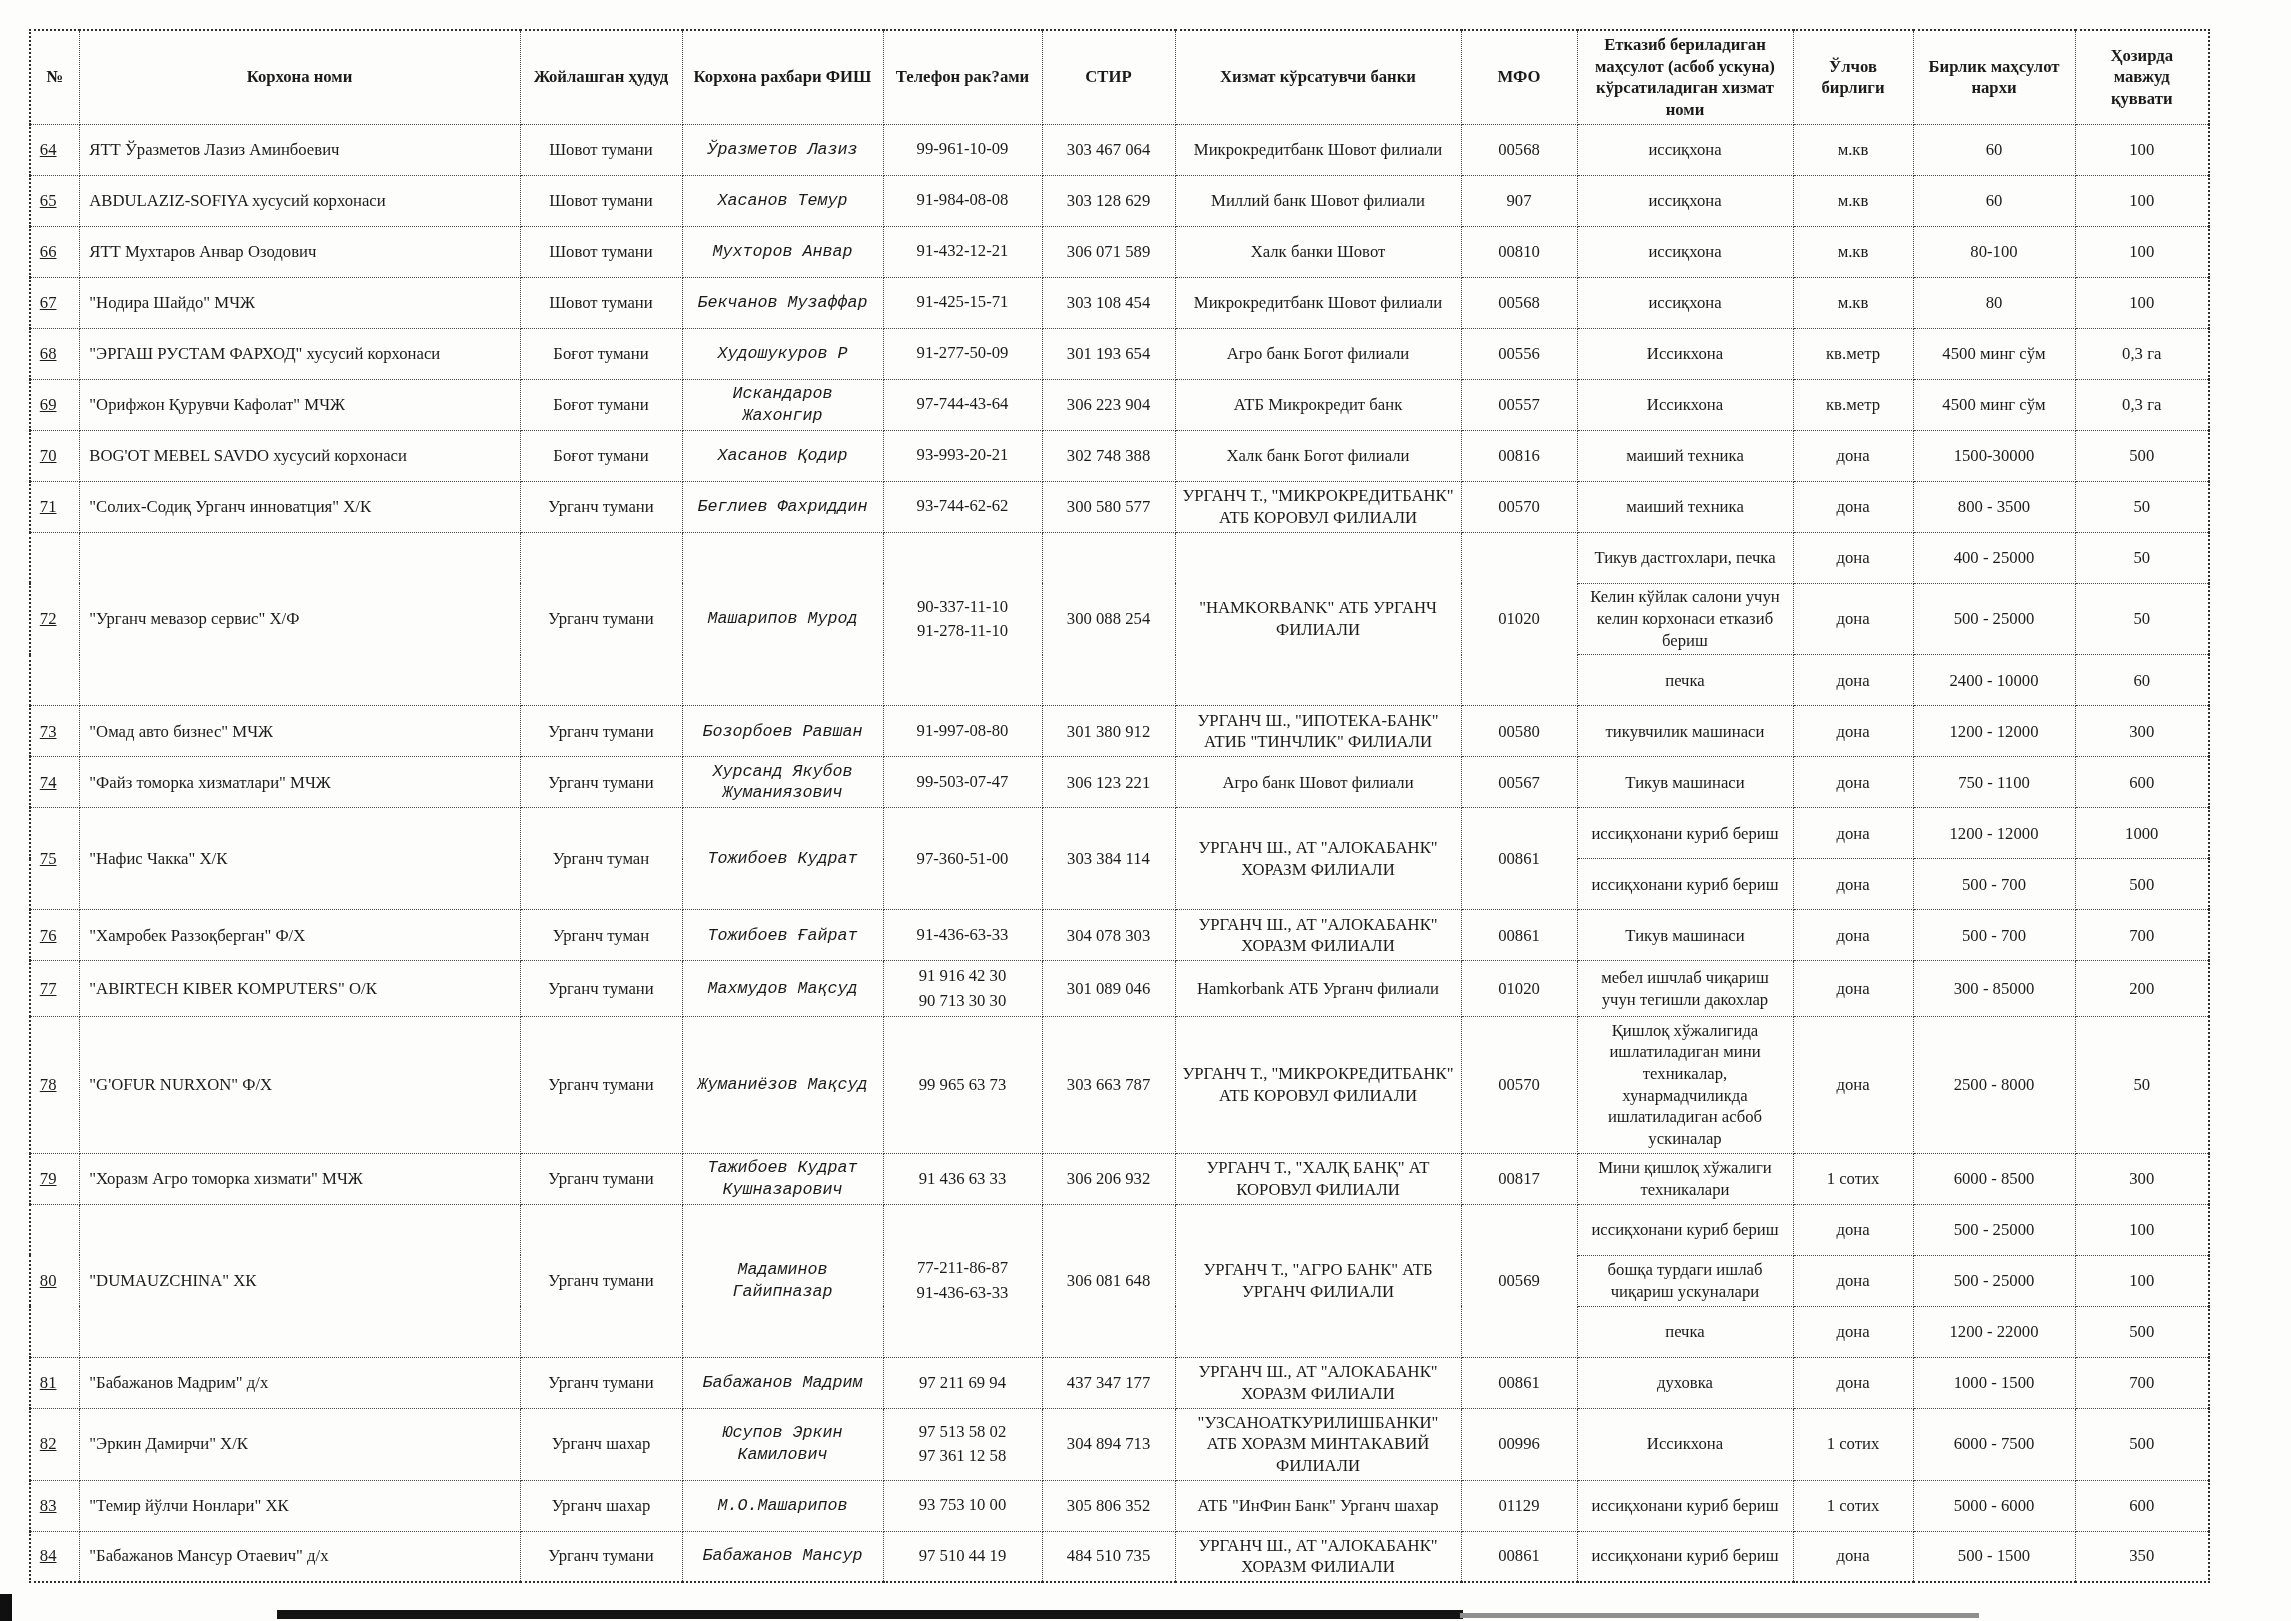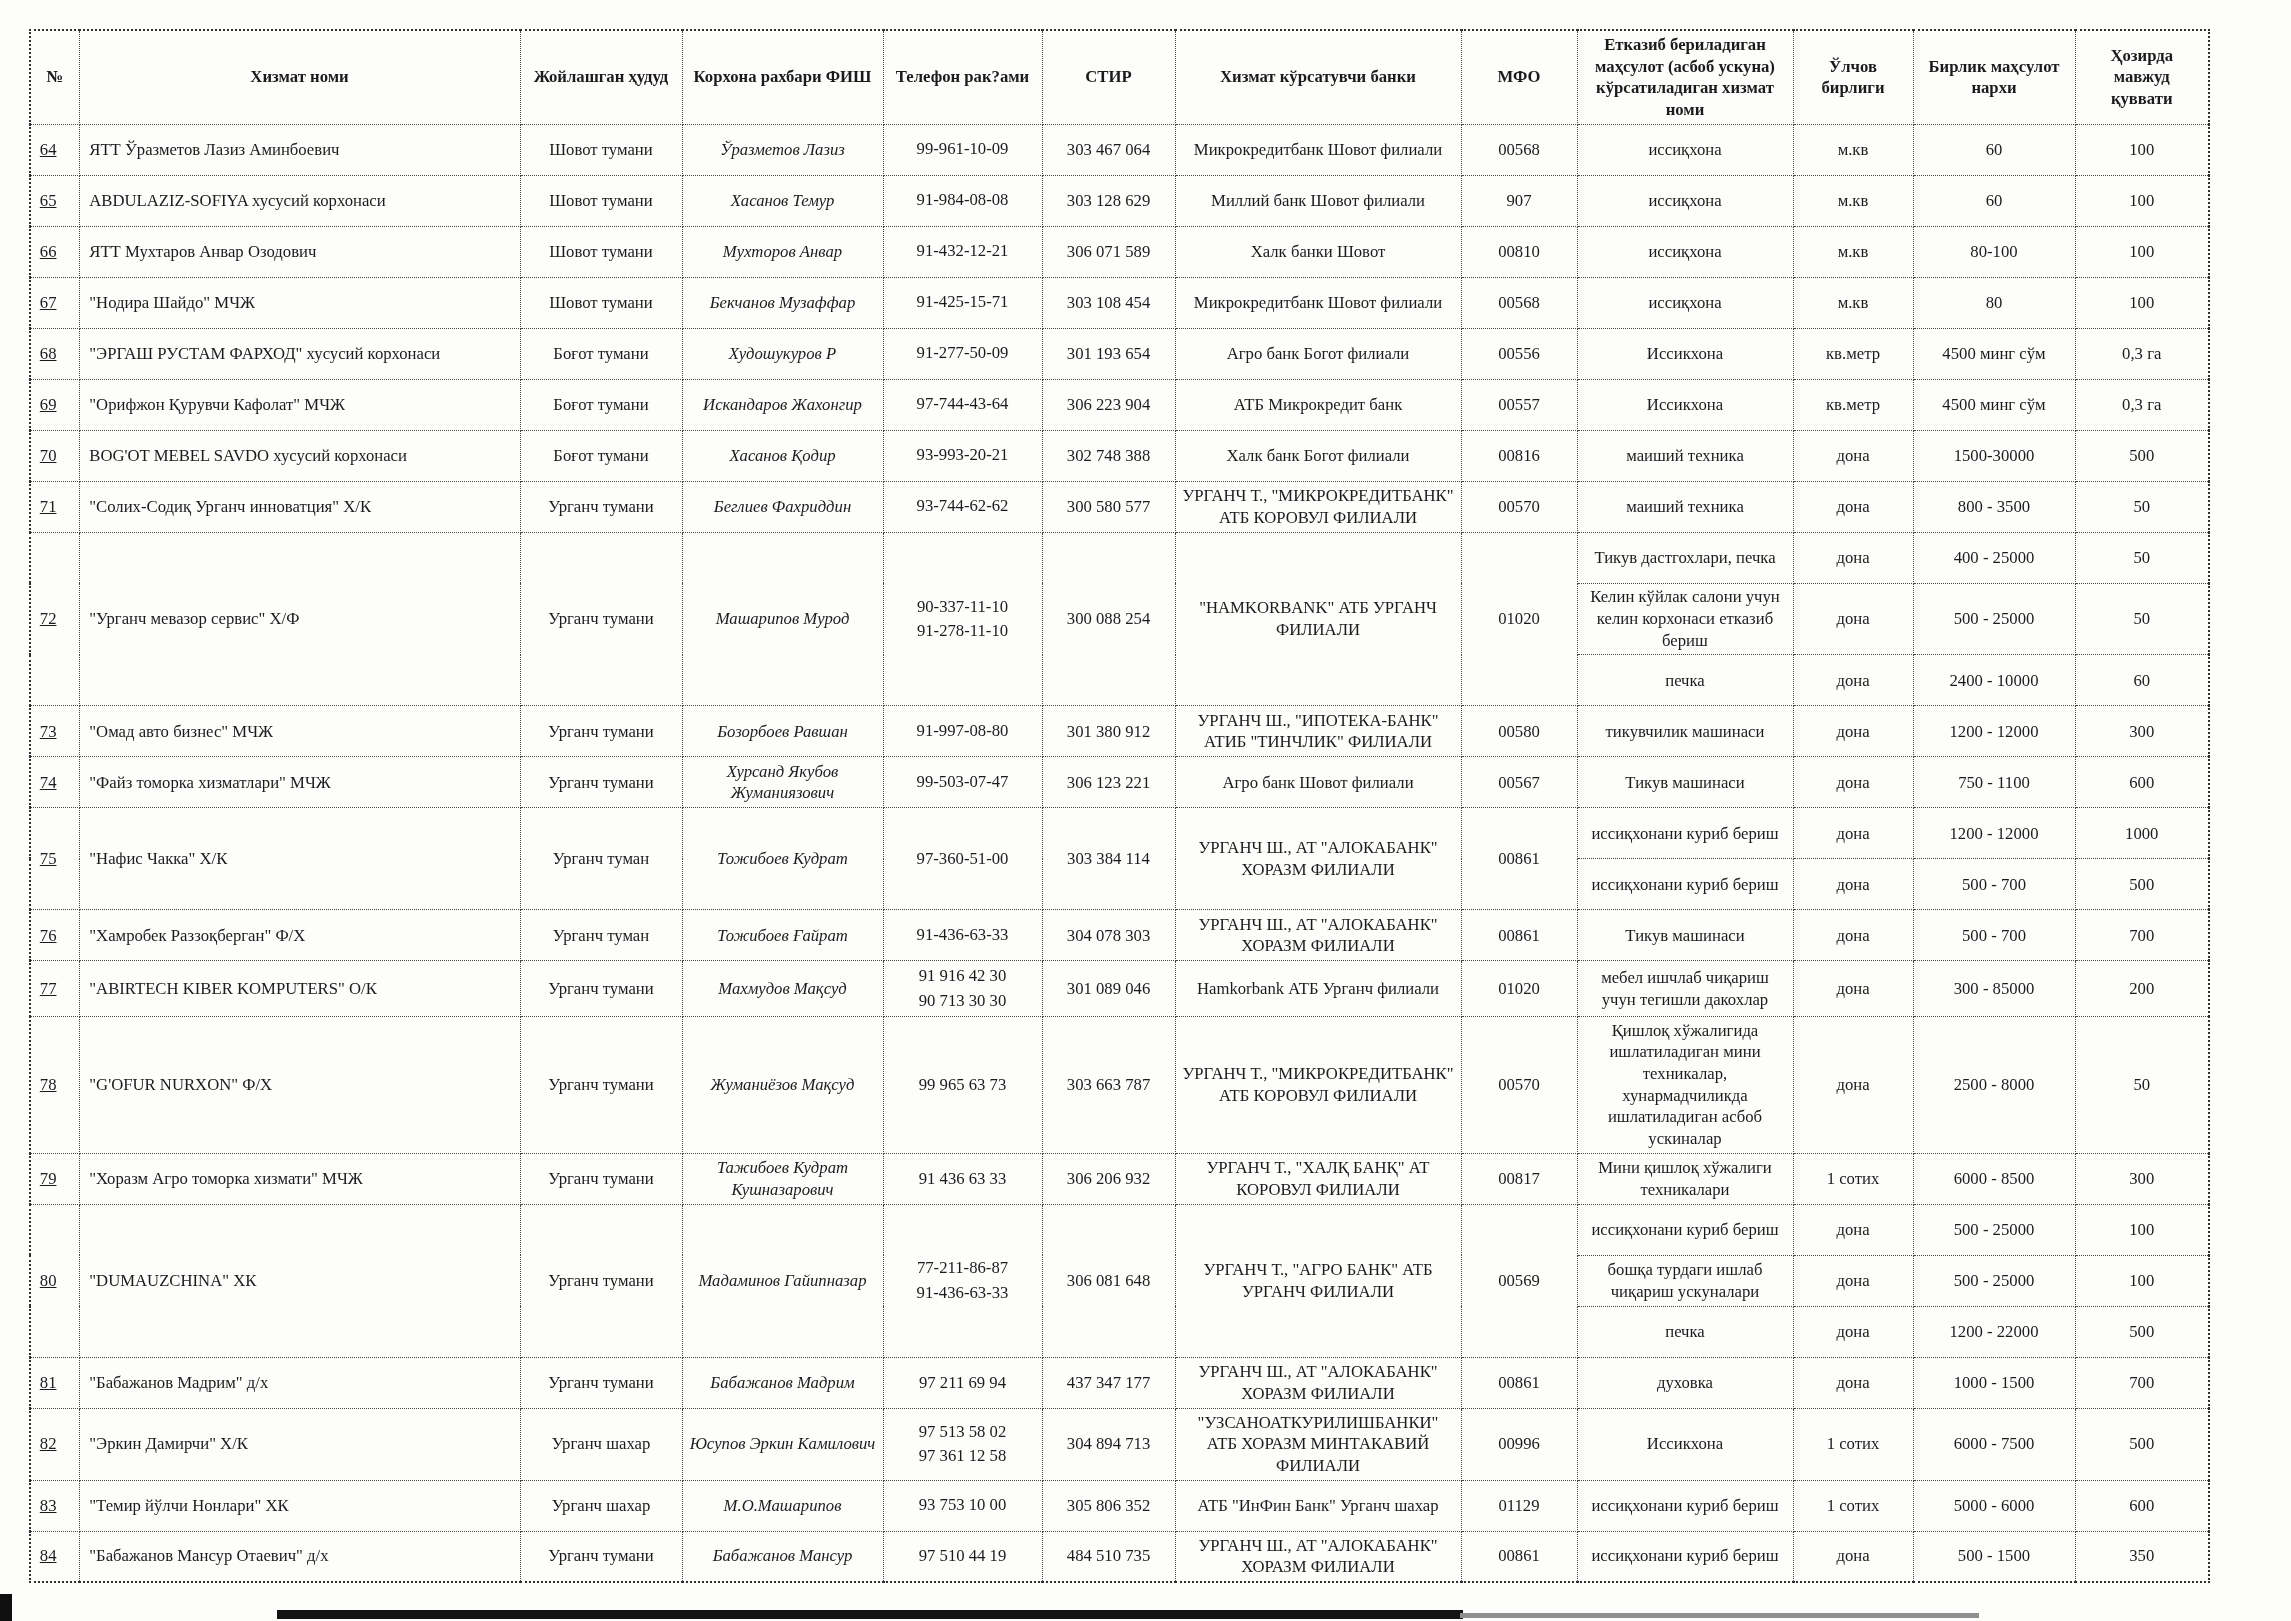--- a/index.html
+++ b/index.html
@@ -49,20 +49,21 @@
     text-align: left;
     padding-left: 8.8px;
     text-decoration: underline;
   }
   td.cell-company-name {
     text-align: left;
     padding-left: 9.8px;
   }
   td.cell-director {
     font-style: italic;
+    font-family: Liberation Mono, monospace;
   }
   td.cell-phone div { line-height: 1.45; }
   .scan-bar {
     position: absolute;
     left: 277px;
     bottom: 2px;
     width: 1186px;
     height: 8.8px;
     background: #141414;
   }
@@ -98,21 +99,21 @@
       <col style="width:286px">
       <col style="width:116px">
       <col style="width:216px">
       <col style="width:120px">
       <col style="width:162px">
       <col style="width:134px">
     </colgroup>
     <thead>
         <tr>
           <th>№</th>
-          <th>Хизмат номи</th>
+          <th>Корхона номи</th>
           <th>Жойлашган ҳудуд</th>
           <th>Корхона рахбари ФИШ</th>
           <th>Телефон рак?ами</th>
           <th>СТИР</th>
           <th>Хизмат кўрсатувчи банки</th>
           <th>МФО</th>
           <th>Етказиб бериладиган маҳсулот (асбоб ускуна) кўрсатиладиган хизмат номи</th>
           <th>Ўлчов бирлиги</th>
           <th>Бирлик маҳсулот нархи</th>
           <th>Ҳозирда мавжуд қуввати</th>

